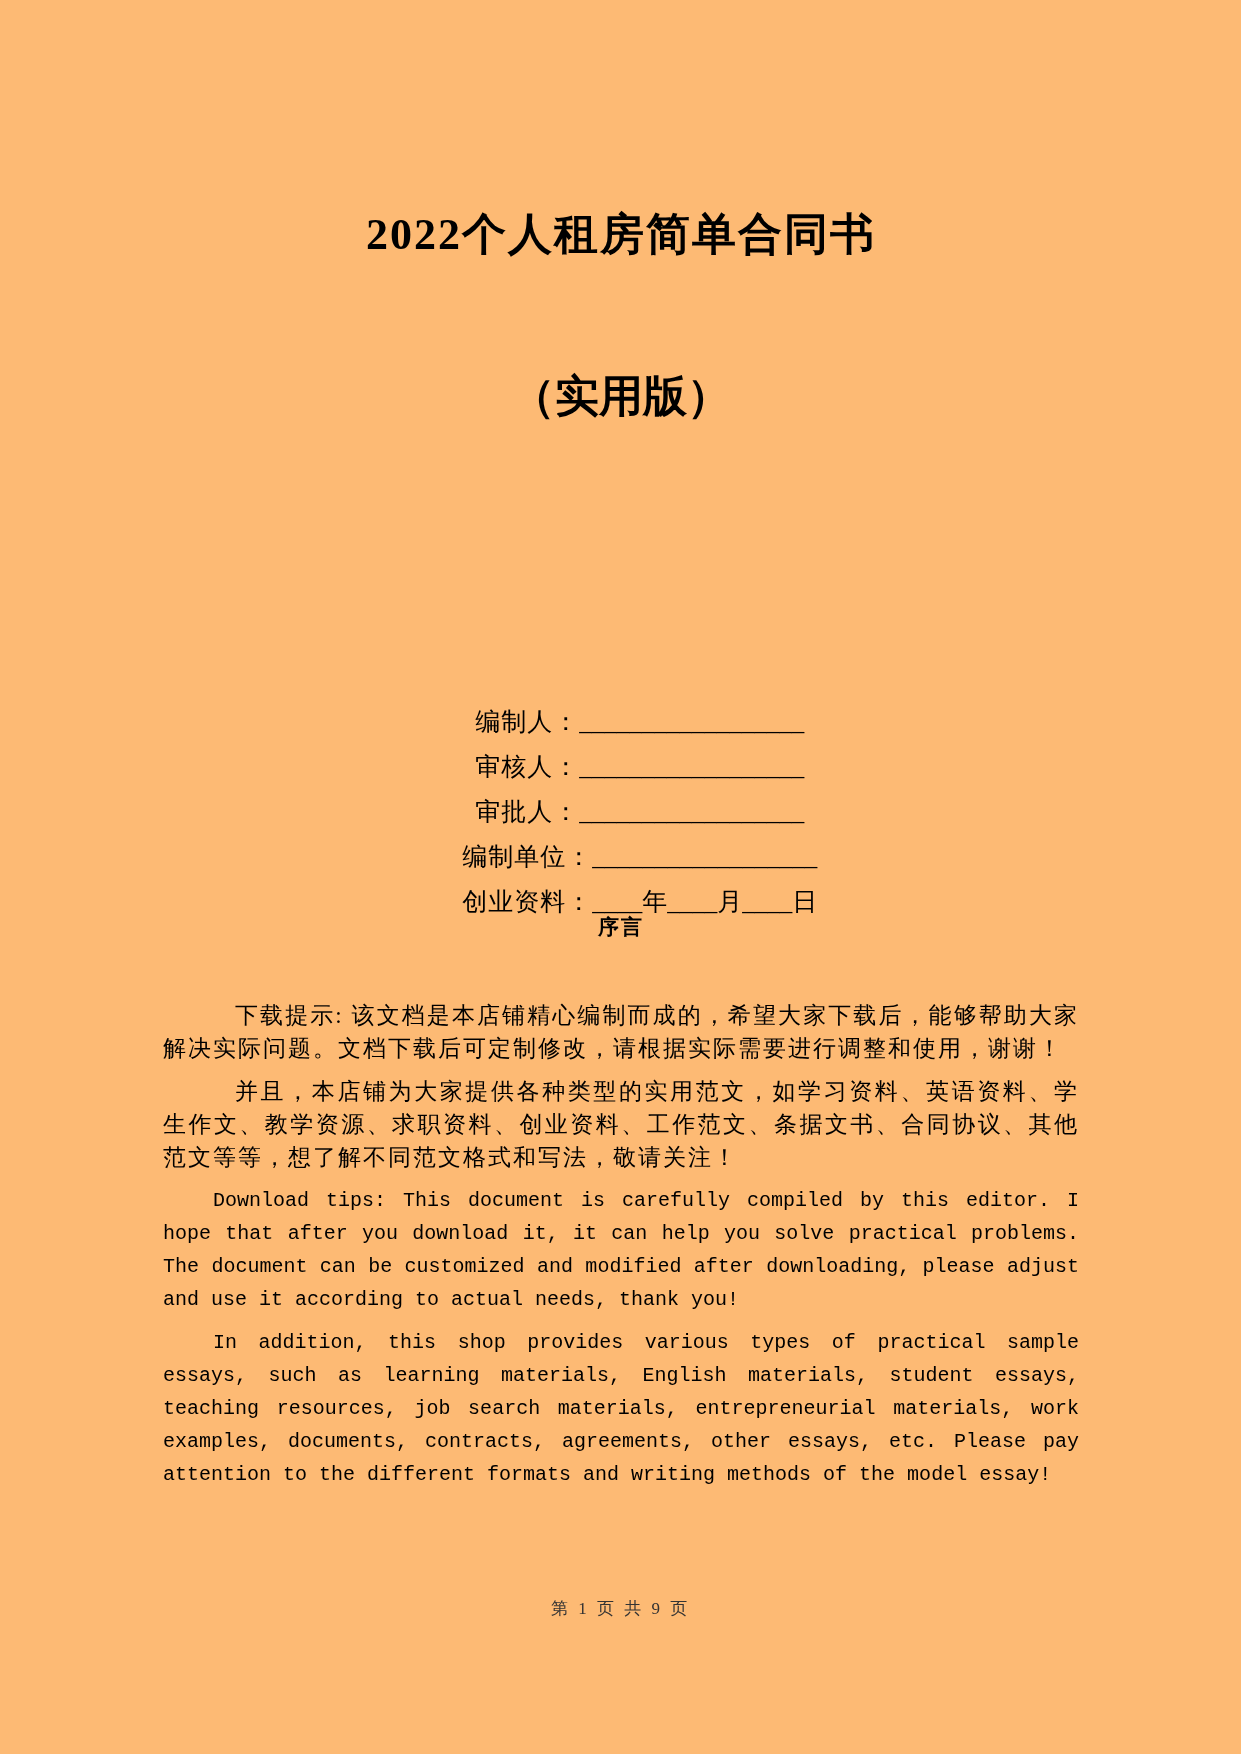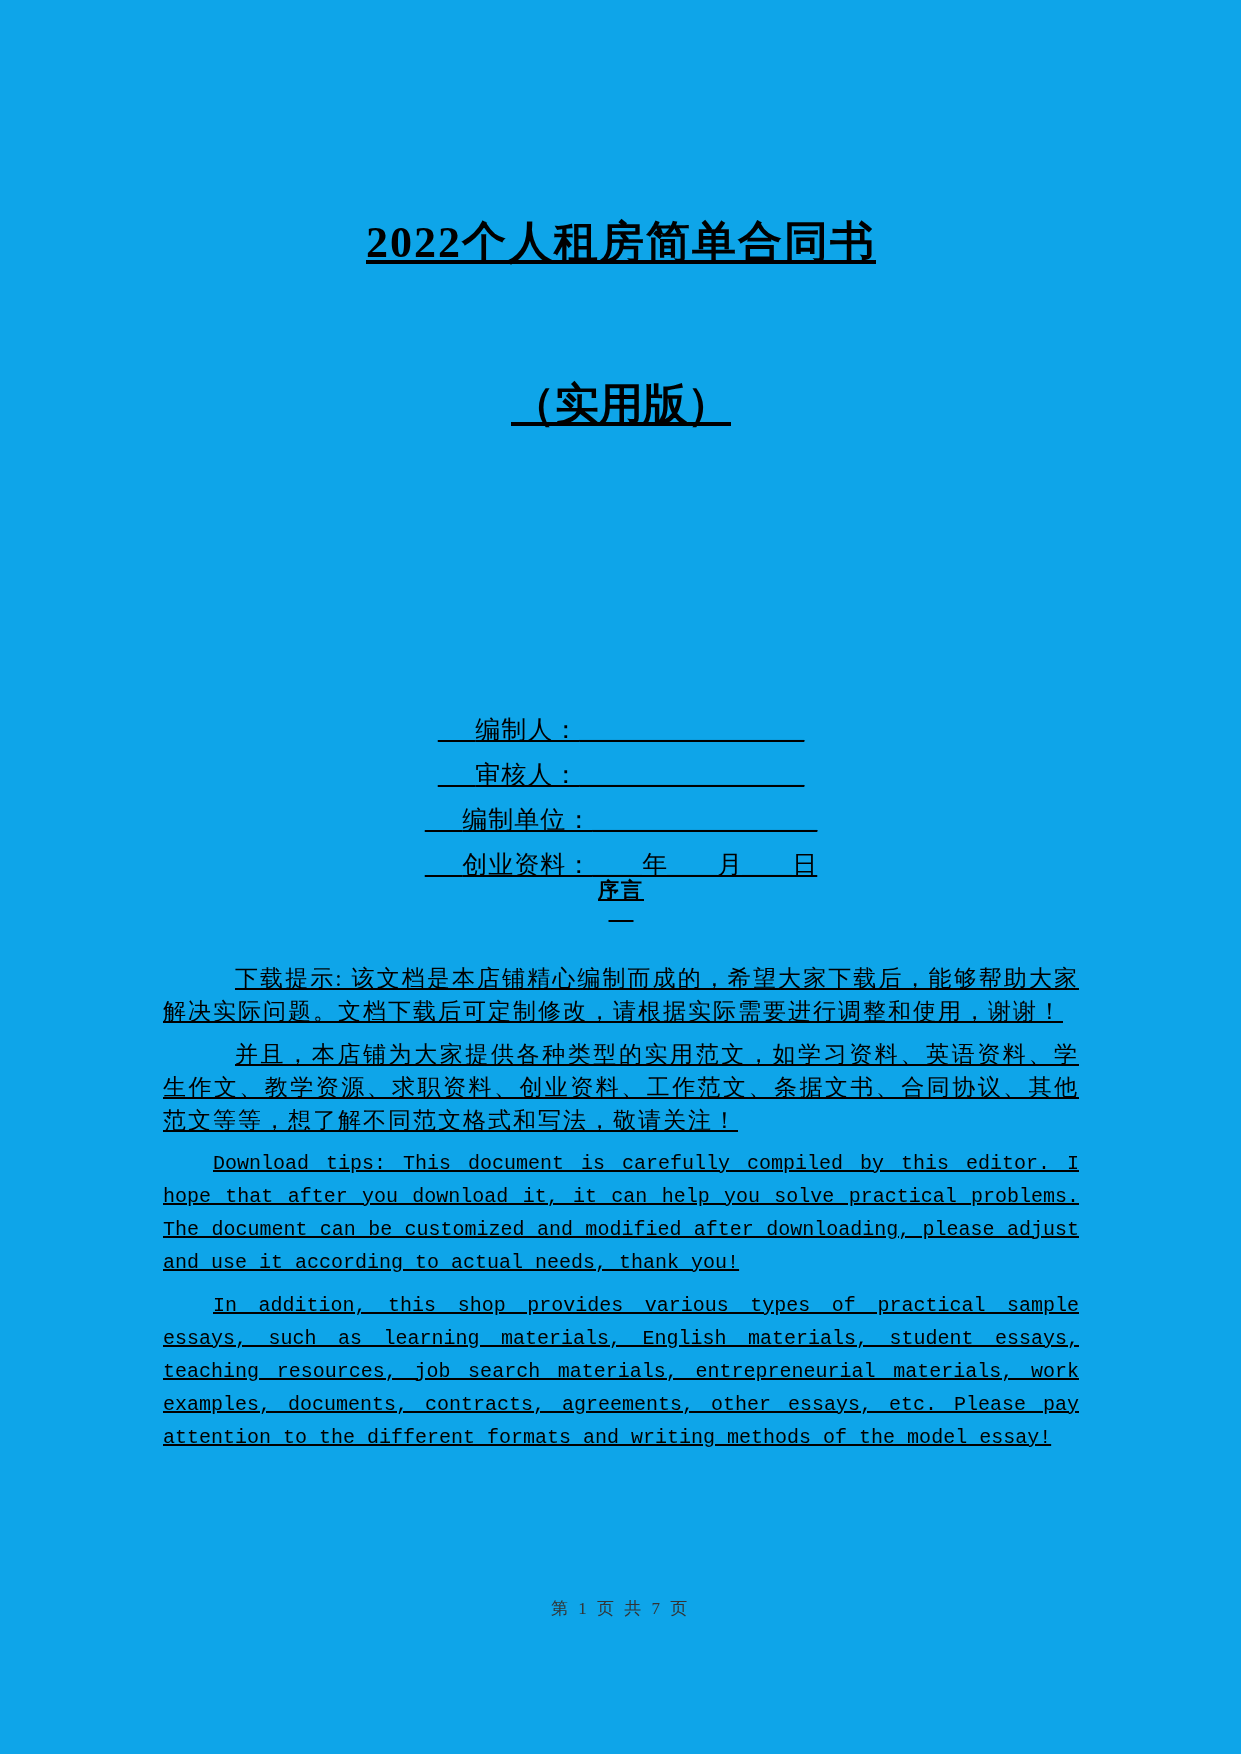--- a/index.html
+++ b/index.html
@@ -11,24 +11,23 @@
     width: 1241px;
     height: 1754px;
     font-family: "Liberation Serif", "DejaVu Serif", serif;
     color: #000000;
   }
   .page {
     position: relative;
     width: 1241px;
     height: 1754px;
     box-sizing: border-box;
-    padding: 12px 162px 0 163px;
-    background: #0ea5e9;
+    padding: 4px 162px 0 163px;
+    background: #fdba74;
     overflow: hidden;
-    text-decoration: underline;
   }
   .doc-title {
     margin: 0;
     padding-top: 205px;
     font-size: 44px;
     line-height: 1.2;
     font-weight: bold;
     text-align: center;
     letter-spacing: 2px;
   }
@@ -106,33 +105,36 @@
   <h2 class="doc-subtitle">（实用版）</h2>
 
   <div class="meta-block">
     <div class="meta-row">
       <span class="meta-label">编制人：</span><span class="meta-value">__________________</span>
     </div>
     <div class="meta-row">
       <span class="meta-label">审核人：</span><span class="meta-value">__________________</span>
     </div>
     <div class="meta-row">
+      <span class="meta-label">审批人：</span><span class="meta-value">__________________</span>
+    </div>
+    <div class="meta-row">
       <span class="meta-label">编制单位：</span><span class="meta-value">__________________</span>
     </div>
     <div class="meta-row">
       <span class="meta-label">创业资料：</span><span class="meta-value">____年____月____日</span>
     </div>
   </div>
 
   <h3 class="section-heading">序言</h3>
 
   <div class="paragraphs">
     <p class="para zh">下载提示: 该文档是本店铺精心编制而成的，希望大家下载后，能够帮助大家解决实际问题。文档下载后可定制修改，请根据实际需要进行调整和使用，谢谢！</p>
     <p class="para zh">并且，本店铺为大家提供各种类型的实用范文，如学习资料、英语资料、学生作文、教学资源、求职资料、创业资料、工作范文、条据文书、合同协议、其他范文等等，想了解不同范文格式和写法，敬请关注！</p>
     <p class="para en">Download tips: This document is carefully compiled by this editor. I hope that after you download it, it can help you solve practical problems. The document can be customized and modified after downloading, please adjust and use it according to actual needs, thank you!</p>
     <p class="para en">In addition, this shop provides various types of practical sample essays, such as learning materials, English materials, student essays, teaching resources, job search materials, entrepreneurial materials, work examples, documents, contracts, agreements, other essays, etc. Please pay attention to the different formats and writing methods of the model essay!</p>
   </div>
 
   <div class="page-footer">
-    <span>第 1 页 共 7 页</span>
+    <span>第 1 页 共 9 页</span>
   </div>
 
 </div>
 
 </body></html>

